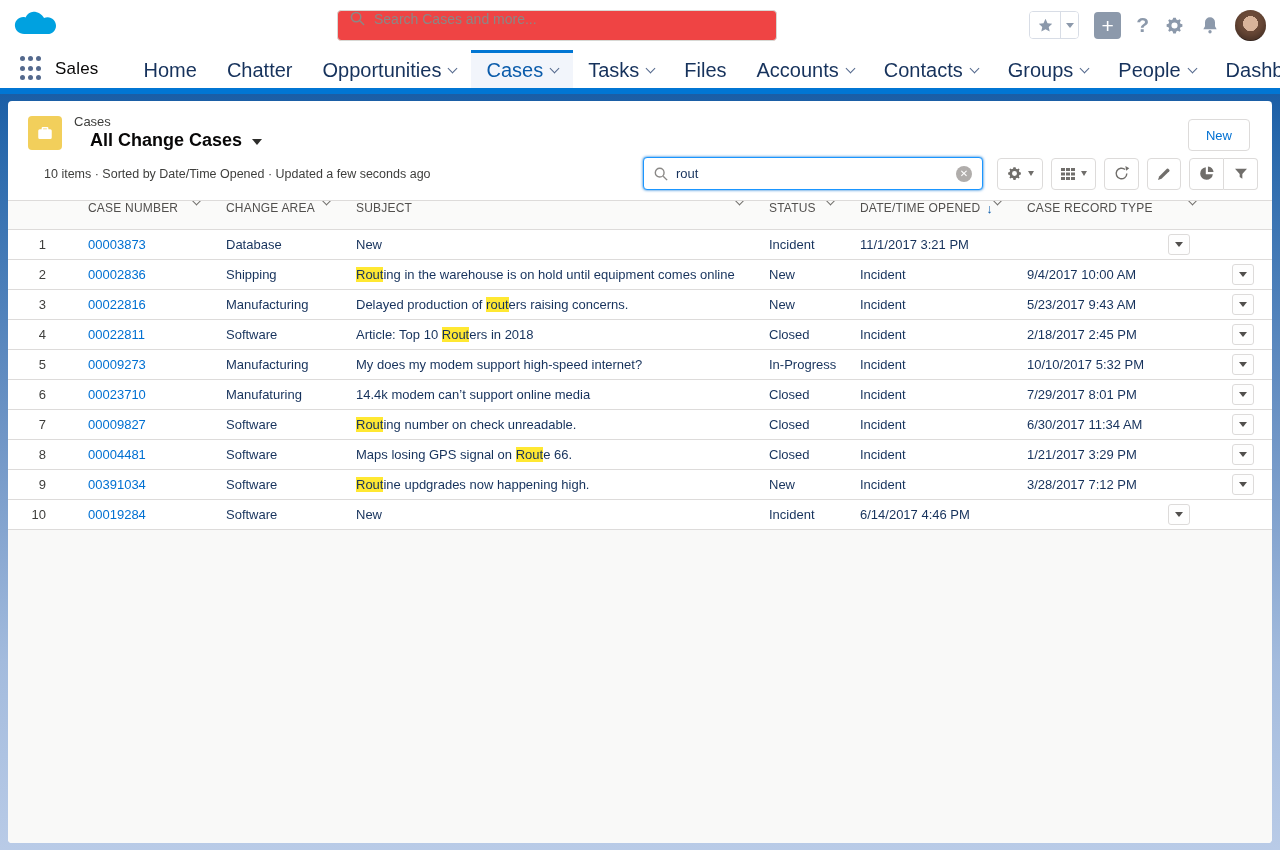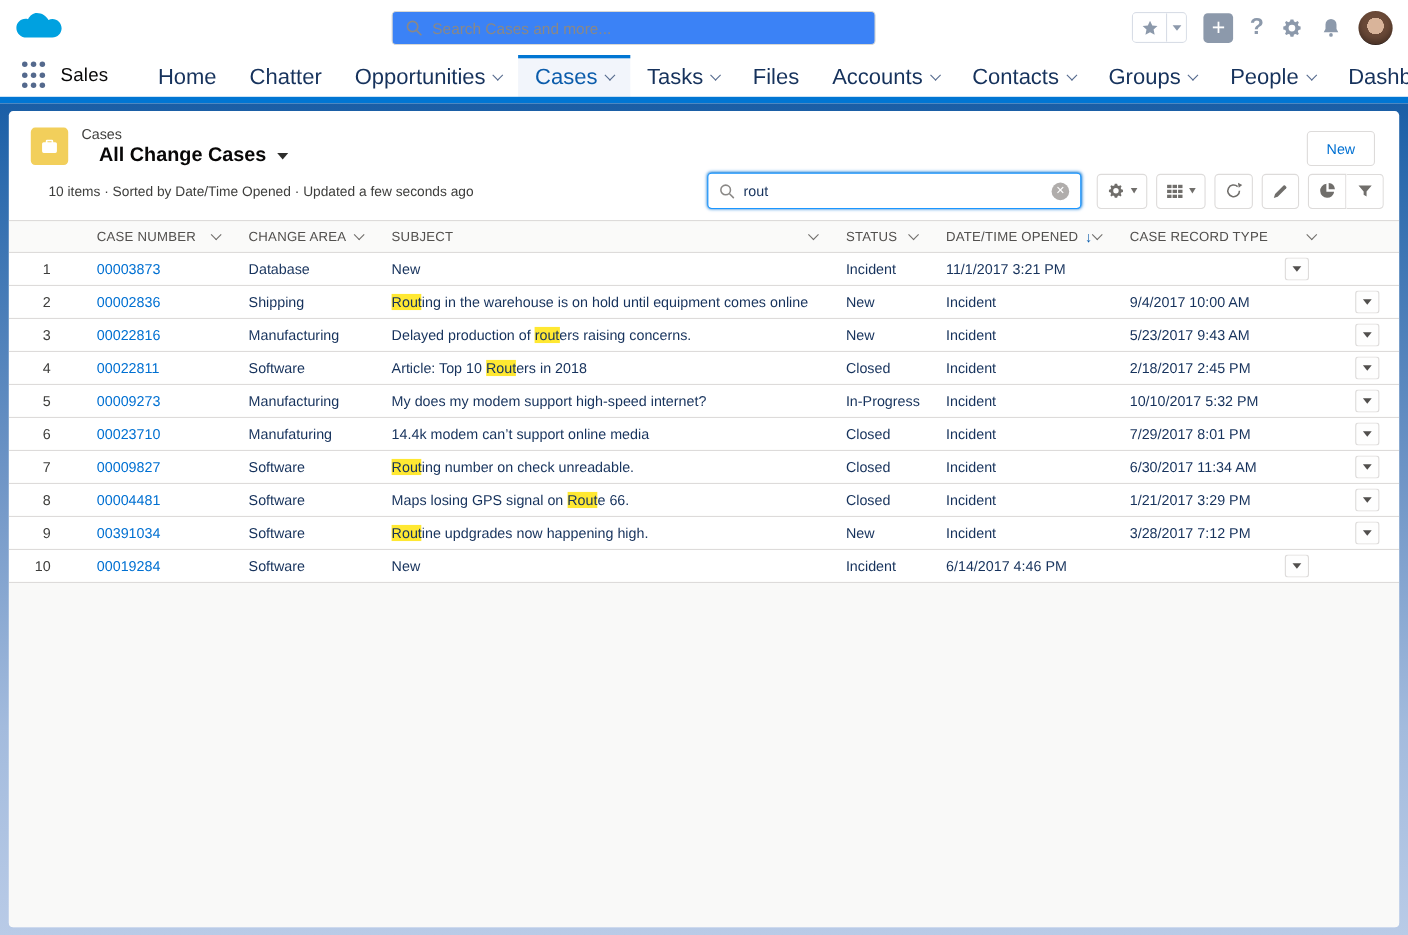--- a/index.html
+++ b/index.html
@@ -4,23 +4,23 @@
 <style>
   * { box-sizing: border-box; margin: 0; padding: 0; }
   html,body { width:1280px; height:850px; overflow:hidden; }
   body { font-family:"Liberation Sans", sans-serif; font-size:13px; color:#16325c; }
 
   .app { width:1280px; height:850px; display:flex; flex-direction:column; }
 
   
   .ghead { position:relative; height:50px; background:#fff; flex:0 0 auto; }
   .logo { position:absolute; left:14px; top:9px; }
-  .gsearch { position:absolute; left:356px; top:10px; width:440px; height:31px;
-             border:1px solid #d8d8d4; border-radius:4px; background:#3b82f6;
-             display:flex; align-items:center; padding:0 12px; gap:9px; }
+  .gsearch { position:absolute; left:337px; top:10px; width:440px; height:31px;
+             border:1px solid #d8d8d4; border-radius:4px; background:#ef4444;
+             display:flex; align-items:flex-start; padding:0 12px; gap:9px; }
   .gsearch input { border:0; outline:0; flex:1; font:14px "Liberation Sans",sans-serif; color:#16325c; background:transparent; }
   .gsearch input::placeholder { color:#8a8886; }
   .gicons { position:absolute; right:14px; top:0; height:50px; display:flex; align-items:center; gap:15px; }
   .fav-group { display:flex; border:1px solid #d8dde6; border-radius:4px; overflow:hidden; height:28px; }
   .fav-star { width:30px; display:flex; align-items:center; justify-content:center; background:#fff; border:0; cursor:pointer; }
   .fav-caret { width:18px; display:flex; align-items:center; justify-content:center; background:#fff; border:0; border-left:1px solid #d8dde6; cursor:pointer; }
   .caret-down { width:0; height:0; border-left:4px solid transparent; border-right:4px solid transparent; border-top:5px solid #8c99ab; display:inline-block; }
   .plus-btn { width:27px; height:27px; border:0; border-radius:4px; background:#8c99ab; color:#fff;
               font-size:21px; line-height:25px; font-weight:400; cursor:pointer; display:flex; align-items:center; justify-content:center; }
   .help-btn,.gear-btn,.bell-btn { border:0; background:none; cursor:pointer; display:flex; align-items:center; }
@@ -70,21 +70,21 @@
   .icon-btn { height:32px; min-width:34px; border:1px solid #dddbda; background:#fff; border-radius:4px;
               display:flex; align-items:center; justify-content:center; gap:5px; padding:0 8px; cursor:pointer; color:#706e6b; }
   .icon-btn .caret-down { border-top-color:#706e6b; border-left-width:3.5px; border-right-width:3.5px; }
   .btn-group { display:flex; }
   .btn-group .icon-btn:first-child { border-radius:4px 0 0 4px; }
   .btn-group .icon-btn:last-child { border-radius:0 4px 4px 0; border-left:0; }
 
   
   .grid-cols { display:grid; grid-template-columns:66px 138px 130px 1fr 91px 167px 195px 64px; }
   .thead { height:30px; border-top:1px solid #dddbda; border-bottom:1px solid #dddbda; background:#fafaf9; align-items:center; }
-  .th { display:flex; align-items:center; padding:0 12px 0 14px; font-size:12px; color:#514f4d; letter-spacing:.2px;
+  .th { display:flex; align-items:flex-start; padding:0 12px 0 14px; font-size:12px; color:#514f4d; letter-spacing:.2px;
         white-space:nowrap; overflow:hidden; cursor:pointer; height:100%; }
   .th .chev { border-color:#706e6b; margin-left:auto; flex:0 0 auto; }
   .sort-arrow { color:#0b5cab; font-weight:700; font-size:13px; margin-left:6px; }
   .tr { height:30px; border-bottom:1px solid #dddbda; background:#fff; align-items:center; }
   .td { padding:0 14px; white-space:nowrap; overflow:hidden; font-size:13px; color:#16325c; }
   .td-num { text-align:right; padding-right:28px; color:#3e3e3c; }
   .case-link { color:#0070d2; text-decoration:none; cursor:pointer; }
   mark.hl { background:#ffe832; color:inherit; }
   .td-action { display:flex; justify-content:flex-end; padding-right:18px; }
   .row-action { width:22px; height:21px; border:1px solid #dddbda; border-radius:3px; background:#fefefe;

